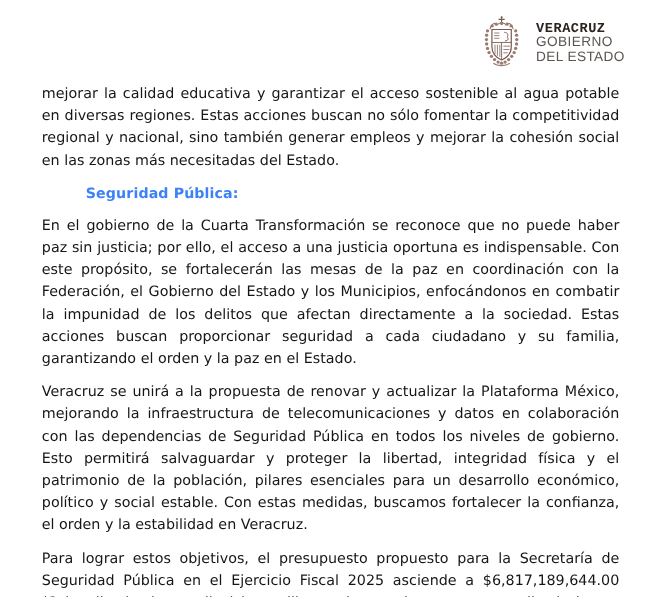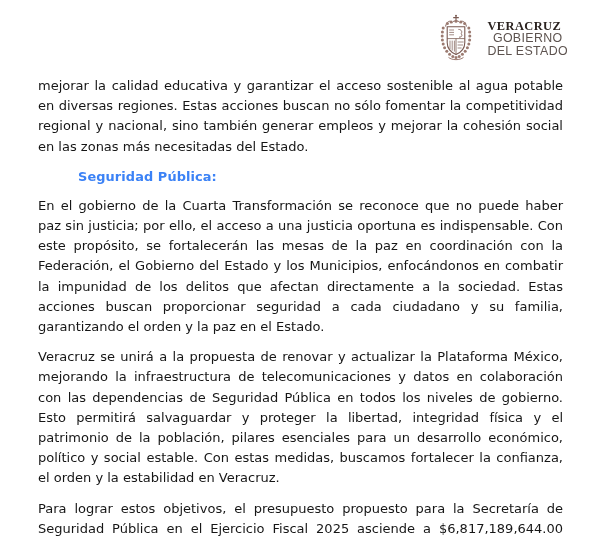--- a/index.html
+++ b/index.html
@@ -42,34 +42,33 @@
     height: 48px;
     display: block;
   }
   .logo-words {
     display: flex;
     flex-direction: column;
     line-height: 1.02;
     padding-top: 1px;
   }
   .logo-words .w1 {
-    font-family: Liberation Serif, serif;
+    font-family: Liberation Mono, monospace;
     font-size: 12.4px;
     font-weight: bold;
     letter-spacing: 0.45px;
     color: #2b2320;
   }
   .logo-words .w2,
   .logo-words .w3 {
     font-family: "Liberation Sans", sans-serif;
     font-size: 12.4px;
     font-weight: normal;
     letter-spacing: 0.35px;
     color: #5d534f;
-    text-align: center;
   }
 
   
   .content {
     position: absolute;
     left: 38px;
     top: 76px;
     width: 525px;
   }
   p.para {

